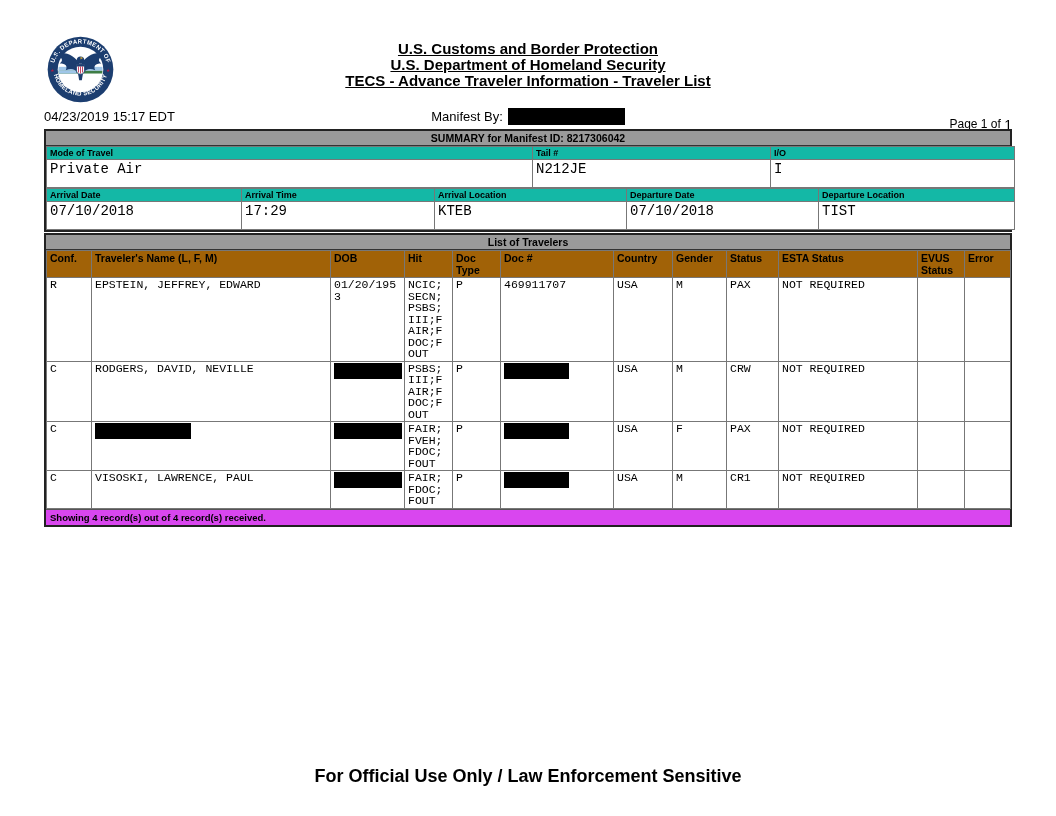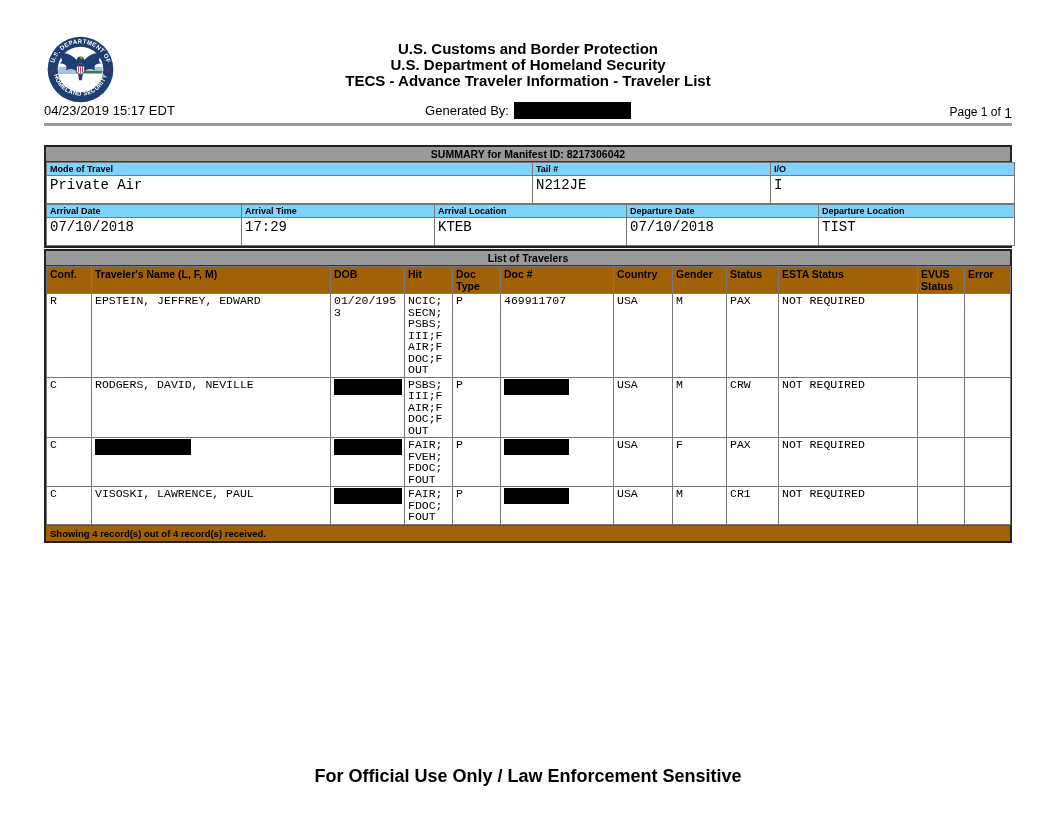--- a/index.html
+++ b/index.html
@@ -2,53 +2,53 @@
 <html><head>
 <meta charset="utf-8">
 <style>
   html,body{margin:0;padding:0;background:#fff;}
   .page{position:relative;width:1056px;height:816px;background:#fff;
         font-family:"Liberation Sans",sans-serif;color:#000;overflow:hidden;}
 
   
   .logo{position:absolute;left:47px;top:36px;width:67px;height:67px;}
   .titles{position:absolute;left:0;right:0;top:41px;text-align:center;
-          font-weight:bold;font-size:15px;line-height:16px;}
+          font-weight:bold;font-size:15px;line-height:16px;text-decoration:underline;}
   .meta{position:absolute;left:44px;top:102px;width:968px;display:flex;
         align-items:center;font-size:13px;border-bottom:3px solid #9a9a9a;
         padding-bottom:4px;}
   .meta-left{flex:1;text-align:left;}
   .meta-center{flex:0 0 auto;display:flex;align-items:center;}
-  .meta-right{flex:1;text-align:right;font-size:12px;}
+  .meta-right{flex:1;text-align:right;font-size:12px;margin-top:13px;}
   .redact{display:inline-block;background:#000;vertical-align:middle;}
   .redact-gen{width:117px;height:17px;margin-left:5px;}
   .page-num{font-size:14px;position:relative;top:2px;}
 
   
-  .tbl-wrap{position:absolute;left:44px;width:968px;border:2px solid #222;box-sizing:border-box;margin-top:16px;}
+  .tbl-wrap{position:absolute;left:44px;width:968px;border:2px solid #222;box-sizing:border-box;}
   .bar{background:#9a9a9a;border-bottom:1px solid #333;text-align:center;
        font-weight:bold;font-size:10.5px;padding:1px 0;}
   table{border-collapse:collapse;width:100%;table-layout:fixed;}
   td,th{border:1px solid #777;padding:1px 3px;vertical-align:top;
         overflow:hidden;box-sizing:border-box;}
-  tr.lbl td{background:#7dd3fc;font-size:9px;font-weight:bold;height:12px;}
+  tr.lbl td{background:#14b8a6;font-size:9px;font-weight:bold;height:12px;}
   tr.val td{background:#fff;font-family:"Liberation Mono",monospace;
             font-size:14px;height:28px;}
   .summary-top{top:129px;}
   .travelers-top{top:233px;}
 
   
   th{background:#a16207;font-size:10.5px;font-weight:bold;text-align:left;
      line-height:12px;}
   td.cell{font-family:"Liberation Mono",monospace;font-size:11.5px;
           line-height:11.5px;word-break:break-all;}
   .redact-dob{width:68px;height:16px;}
   .redact-doc{width:65px;height:16px;}
   .redact-name{width:96px;height:16px;}
-  .showing{background:#a16207;border-top:1px solid #555;font-size:9.5px;
+  .showing{background:#d946ef;border-top:1px solid #555;font-size:9.5px;
            font-weight:bold;padding:2px 4px;}
 
   
   .classification{position:absolute;left:0;right:0;top:766px;text-align:center;
                   font-weight:bold;font-size:18px;}
 </style>
 </head>
 <body>
 
 <div class="page">
@@ -96,21 +96,21 @@
 
   <div class="titles">
     <div>U.S. Customs and Border Protection</div>
     <div>U.S. Department of Homeland Security</div>
     <div>TECS - Advance Traveler Information - Traveler List</div>
   </div>
 
   <div class="meta">
     <div class="meta-left">04/23/2019 15:17 EDT</div>
     <div class="meta-center">
-      <span>Generated By:</span>
+      <span>Manifest By:</span>
       <span class="redact redact-gen"></span>
     </div>
     <div class="meta-right">
       <span>Page 1 of</span>
       <span class="page-num">1</span>
     </div>
   </div>
 
   <div class="tbl-wrap summary-top">
     <div class="bar">SUMMARY for Manifest ID: 8217306042</div>

